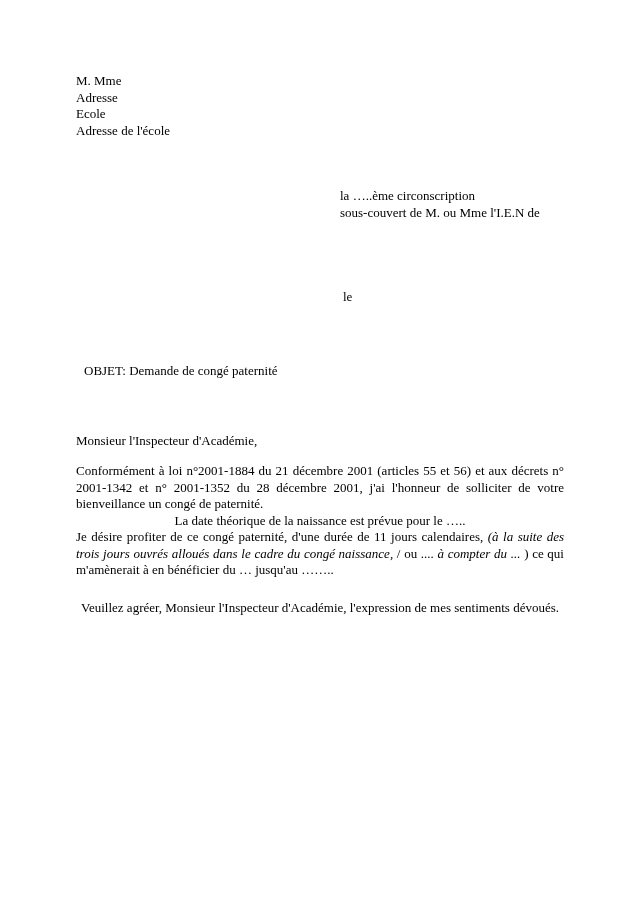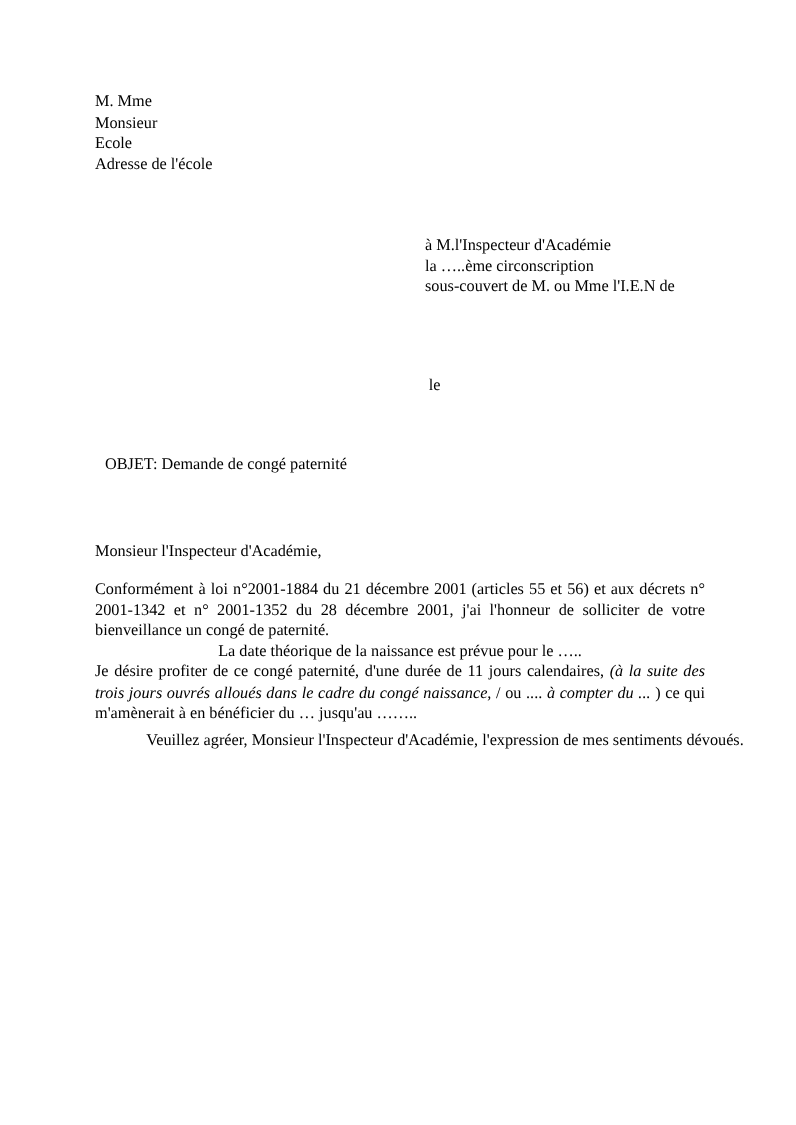--- a/index.html
+++ b/index.html
@@ -14,46 +14,45 @@
     background: #ffffff;
     font-family: "Liberation Serif", serif;
     font-size: 13px;
     line-height: 16.5px;
     color: #000000;
     overflow: hidden;
   }
   .abs { position: absolute; }
   .sender-block   { left: 76px;  top: 73px;  }
   .recipient-block{ left: 340px; top: 188px; width: 230px; }
-  .date-line      { left: 343px; top: 300px; }
+  .date-line      { left: 343px; top: 289px; }
   .subject-line   { left: 84px;  top: 363px; }
   .salutation     { left: 76px;  top: 433px; font-family: Liberation Serif, serif; }
   .body-block     { left: 76px;  top: 463px; width: 488px; }
-  .closing-block  { left: 76px;  top: 584px; width: 488px; margin-left: 36px; }
+  .closing-block  { left: 76px;  top: 600px; width: 488px; }
   .body-par {
     margin: 0;
     text-align: justify;
   }
   .body-par.no-justify { text-align: center; }
   .italic { font-style: italic; }
 </style>
 </head>
 <body>
 
 <div class="page">
 
   <div class="abs sender-block">
     <div>M. Mme</div>
-    <div>Monsieur</div>
+    <div>Adresse</div>
     <div>Ecole</div>
     <div>Adresse de l'école</div>
   </div>
 
   <div class="abs recipient-block">
-    <div>à M.l'Inspecteur d'Académie</div>
     <div>la  …..ème circonscription</div>
     <div>sous-couvert de M. ou Mme l'I.E.N de</div>
   </div>
 
   <div class="abs date-line">le</div>
 
   <div class="abs subject-line">OBJET: Demande de congé paternité</div>
 
   <div class="abs salutation">Monsieur l'Inspecteur d'Académie,</div>
 

